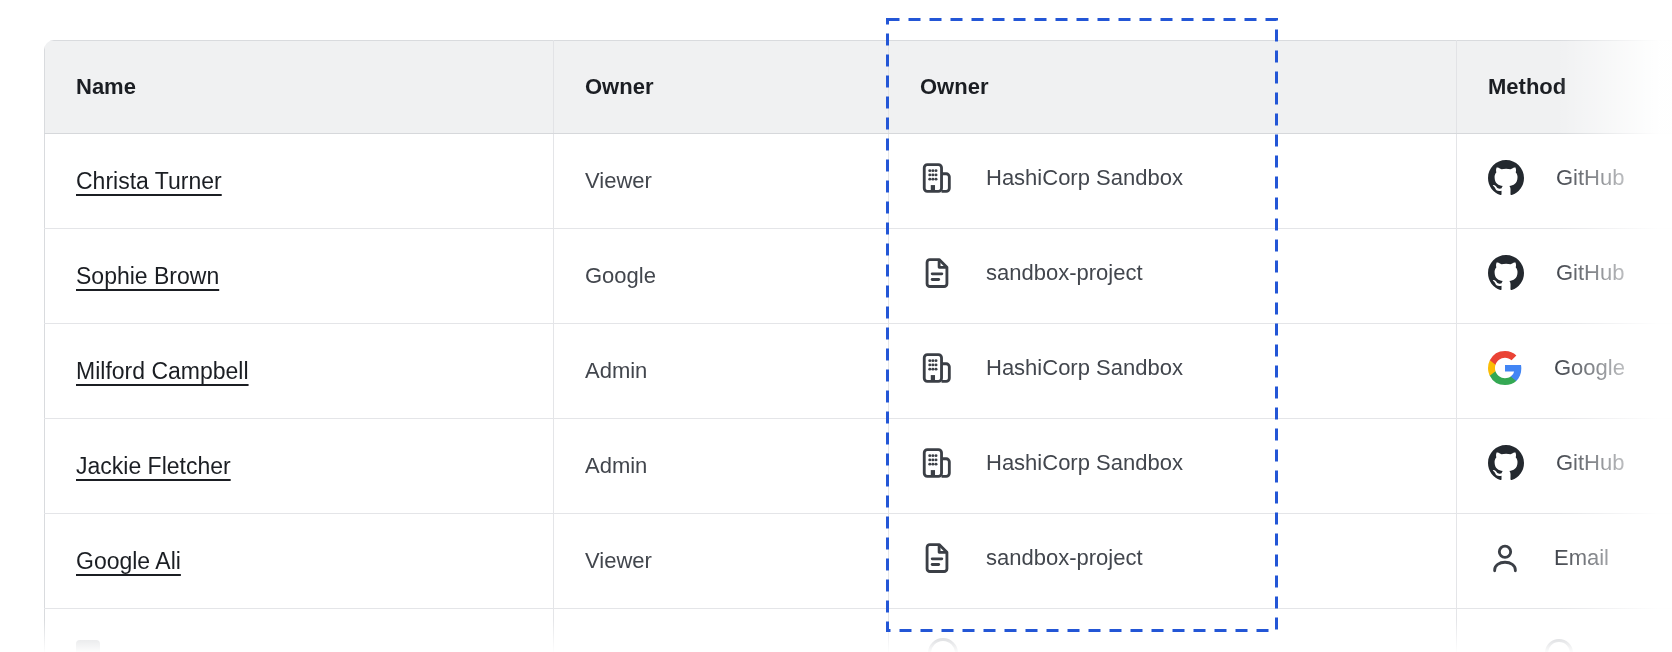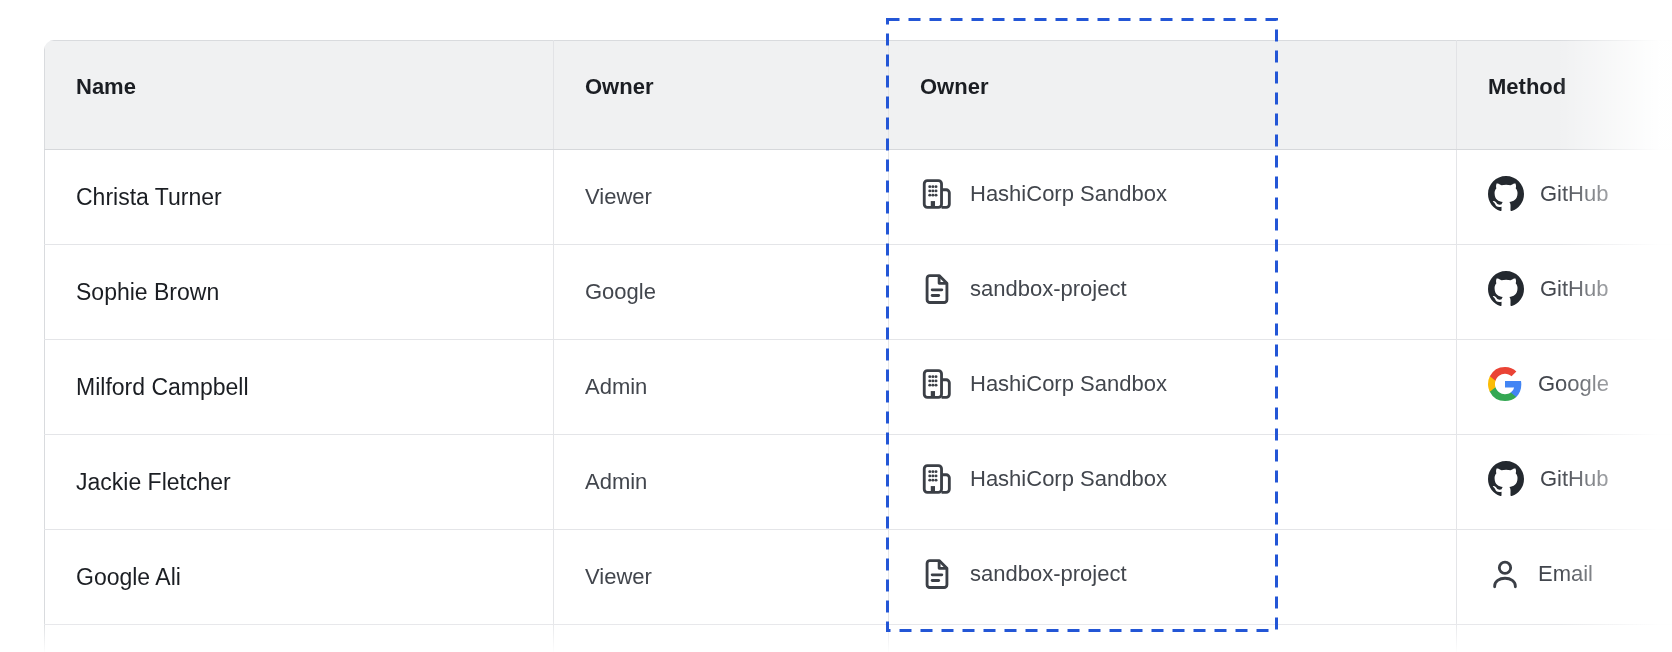--- a/index.html
+++ b/index.html
@@ -11,35 +11,35 @@
     position:absolute;left:44px;top:40px;width:1628px;height:612px;
     overflow:hidden;border-top-left-radius:10px;
   }
   table.members{
     border-collapse:collapse;table-layout:fixed;width:1712px;
     border-top:1px solid #d9dbde;border-left:1px solid #d9dbde;
   }
   col.c-name{width:509px;} col.c-role{width:335px;} col.c-scope{width:568px;} col.c-method{width:300px;}
   thead th{
     height:92px;background:#f0f1f2;text-align:left;vertical-align:middle;
-    font-size:22px;font-weight:700;color:#1b1e23;padding:0 0 16px 31px;
+    font-size:22px;font-weight:700;color:#1b1e23;padding:0 0 0 31px;
     border-bottom:1px solid #d6d8db;border-right:1px solid #e2e3e6;
   }
   thead th:last-child{border-right:none;}
   tbody td{
     height:94px;vertical-align:middle;padding:0 0 0 31px;
     border-bottom:1px solid #e4e5e8;border-right:1px solid #e4e5e8;
     font-size:22px;color:#42464d;background:#fff;
   }
   tbody td:last-child{border-right:none;}
   a.name-link{
-    color:#1b1e23;font-size:23px;font-weight:500;
+    color:#1b1e23;font-size:23px;font-weight:500;text-decoration:underline;
     text-underline-offset:5px;text-decoration-thickness:1.5px;cursor:pointer;
   }
-  .cellflex{display:inline-flex;align-items:center;gap:16px;}
+  .cellflex{display:inline-flex;align-items:center;gap:32px;}
   .ic{flex:0 0 auto;color:#3b3f46;display:block;}
   .ic-scope{width:34px;height:34px;}
   .ic-method{width:36px;height:36px;}
   .ic-google{width:34px;height:34px;}
   .ic-person{width:34px;height:34px;}
 
   
   .partial-circle{border:3px solid #b9bcc1;border-radius:50%;background:transparent;}
   .pc-scope{width:24px;height:24px;margin-left:8px;}
   .pc-method{width:22px;height:22px;margin-left:57px;}

